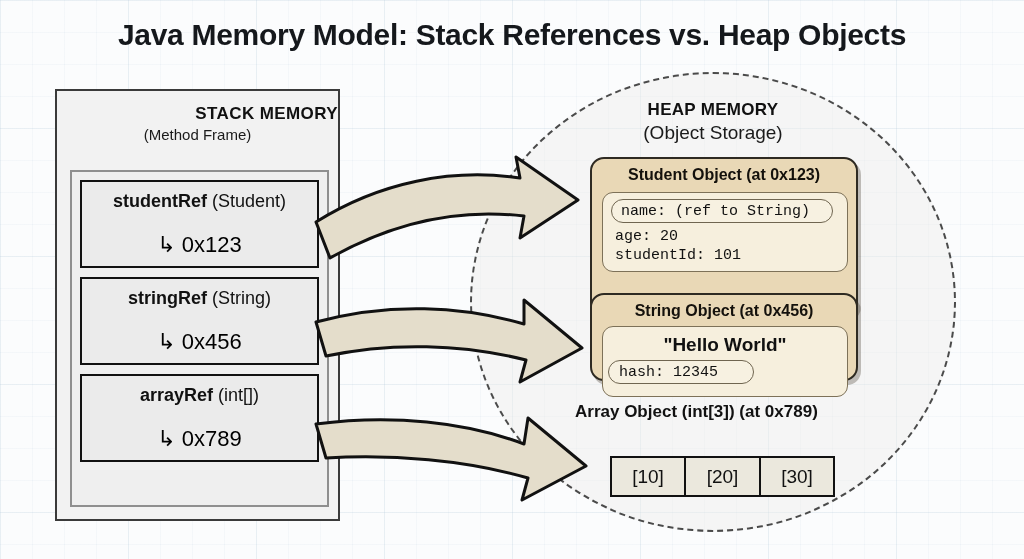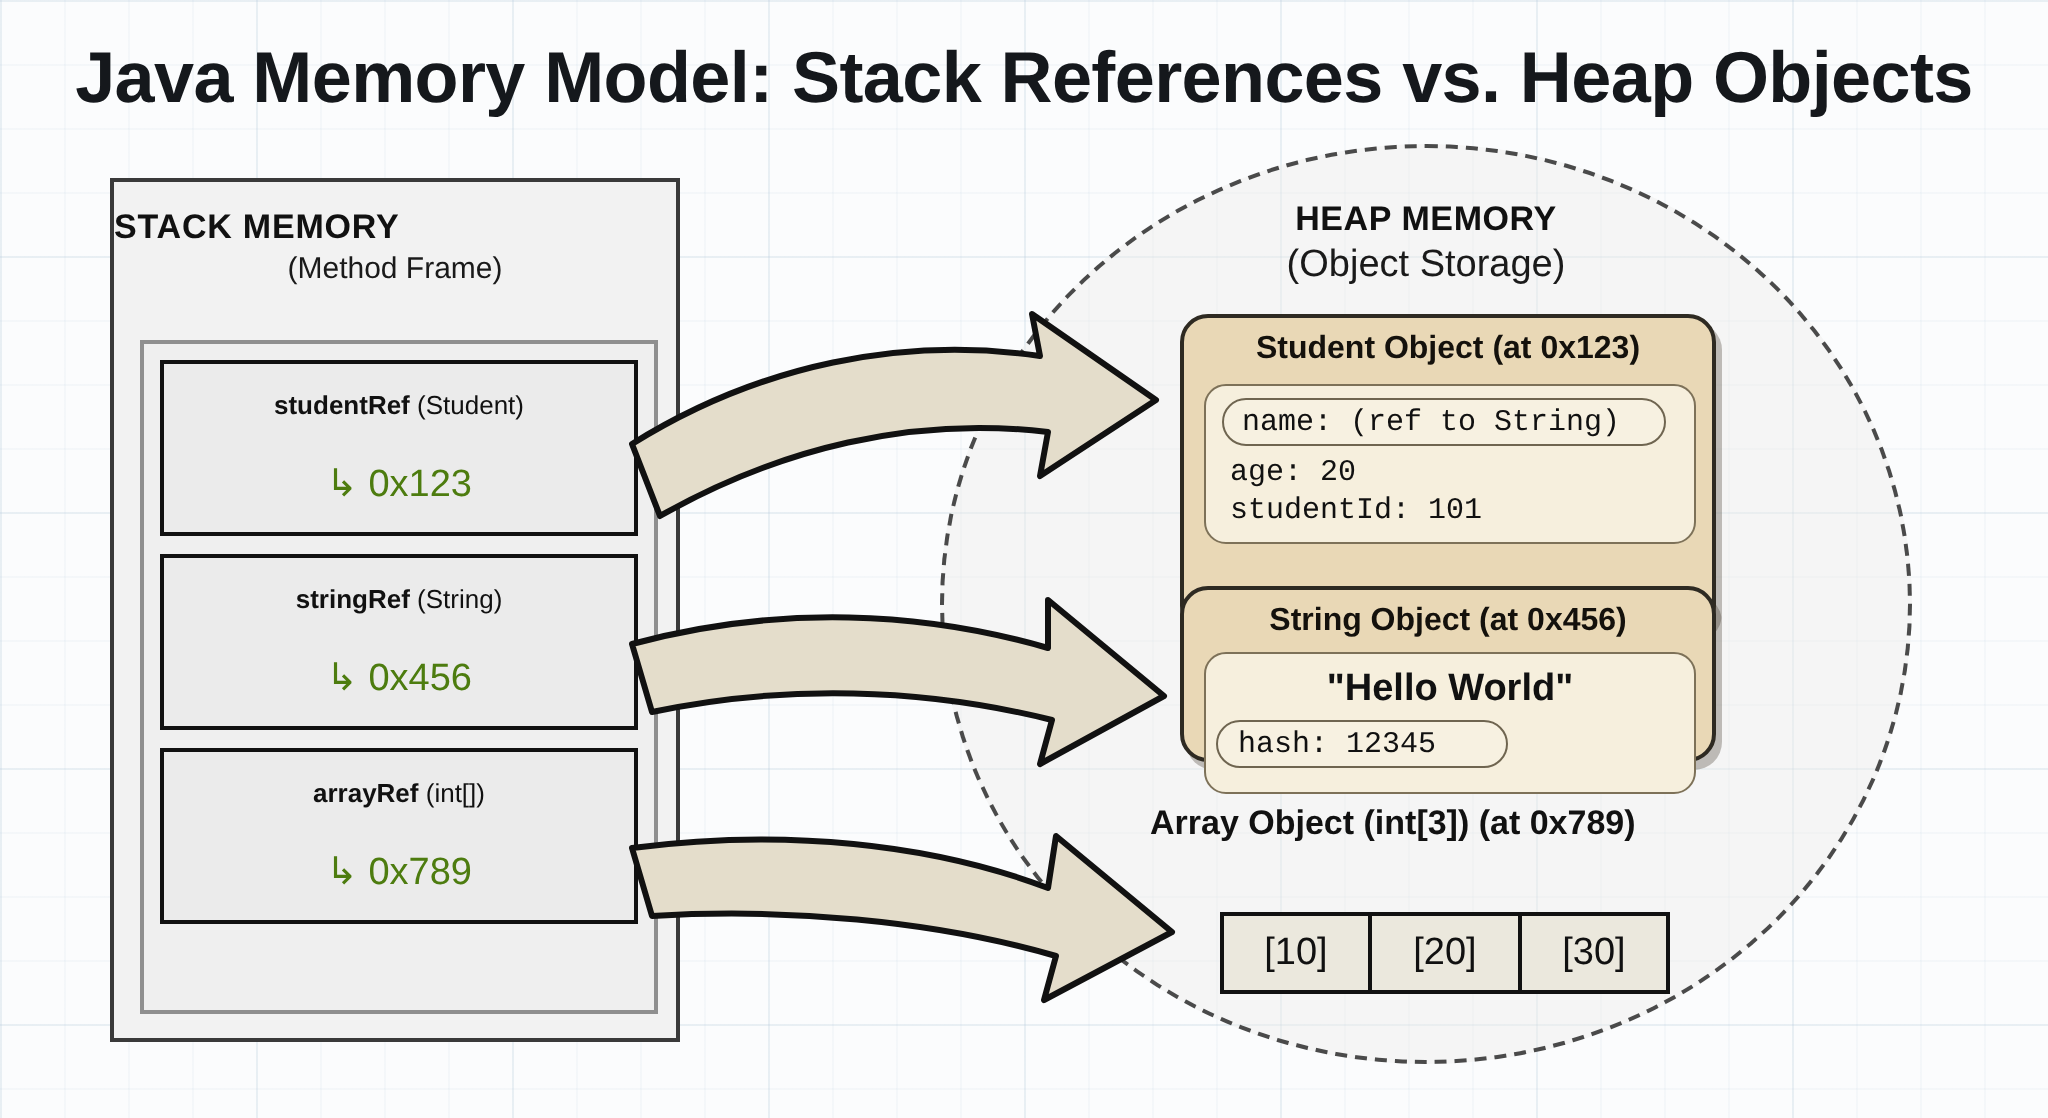--- a/index.html
+++ b/index.html
@@ -23,38 +23,38 @@
     color: #111;
   }
 
   
   .page-title {
     position: absolute;
     top: 18px;
     left: 0;
     width: 1024px;
     text-align: center;
-    font-size: 36px;
+    font-size: 30px;
     font-weight: bold;
     letter-spacing: -0.3px;
     color: #15181c;
   }
 
   
   .stack-panel {
     position: absolute;
     left: 55px;
     top: 89px;
     width: 285px;
     height: 432px;
     background: #f2f2f2;
     border: 2px solid #3a3a3a;
   }
   .stack-heading {
-    text-align: left;
+    text-align: right;
     font-size: 17px;
     font-weight: bold;
     letter-spacing: 0.4px;
     margin-top: 13px;
     color: #111;
   }
   .stack-subheading {
     text-align: center;
     font-size: 15px;
     margin-top: 2px;
@@ -75,27 +75,27 @@
     height: 88px;
     background: #ebebeb;
     border: 2px solid #111;
     margin-bottom: 9px;
     display: flex;
     flex-direction: column;
     align-items: center;
     justify-content: center;
   }
   .stack-slot:last-child { margin-bottom: 0; }
-  .slot-line1 { font-size: 13px; color: #111; white-space: nowrap; }
+  .slot-line1 { font-size: 18px; color: #111; white-space: nowrap; }
   .slot-name { font-weight: bold; }
   .slot-type { font-weight: normal; }
   .slot-line2 {
-    font-size: 19px;
+    font-size: 22px;
     margin-top: 20px;
-    color: #4d7c0f;
+    color: #000000;
     white-space: nowrap;
   }
 
   
   .heap-circle {
     position: absolute;
     left: 470px;
     top: 72px;
     width: 486px;
     height: 460px;

